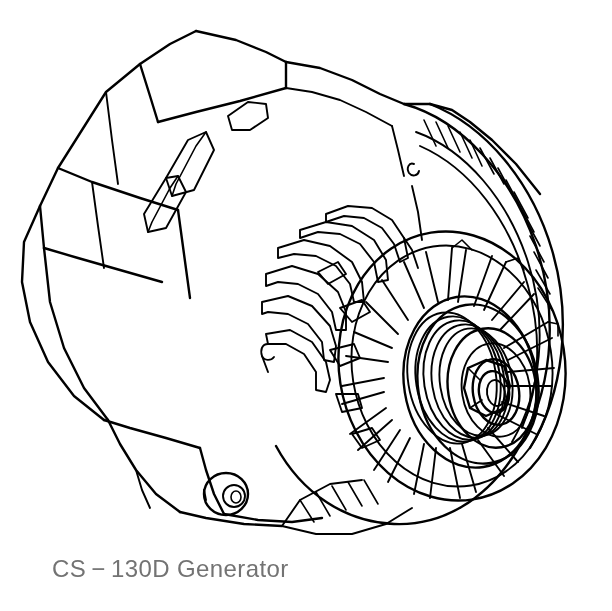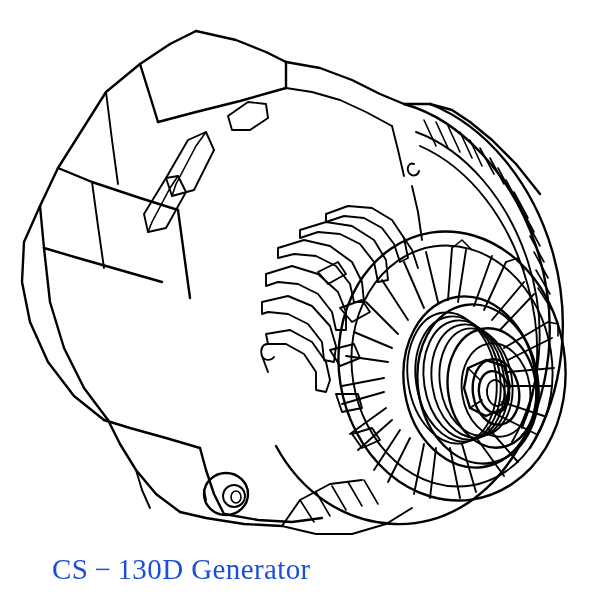--- a/index.html
+++ b/index.html
@@ -43,24 +43,24 @@
     fill: none;
     stroke: #000000;
     stroke-width: 1.6;
     stroke-linecap: round;
     stroke-linejoin: round;
   }
   #caption {
     position: absolute;
     left: 52px;
     top: 552px;
-    font-family: Liberation Serif, serif;
-    font-size: 29px;
+    font-family: Liberation Sans, sans-serif;
+    font-size: 24px;
     line-height: 34px;
-    color: #1d4ed8;
+    color: #737373;
     letter-spacing: 0.4px;
     white-space: nowrap;
   }
 </style>
 </head>
 <body>
 
 <div id="page">
 
   <svg id="figure-svg" viewBox="0 0 612 611">

